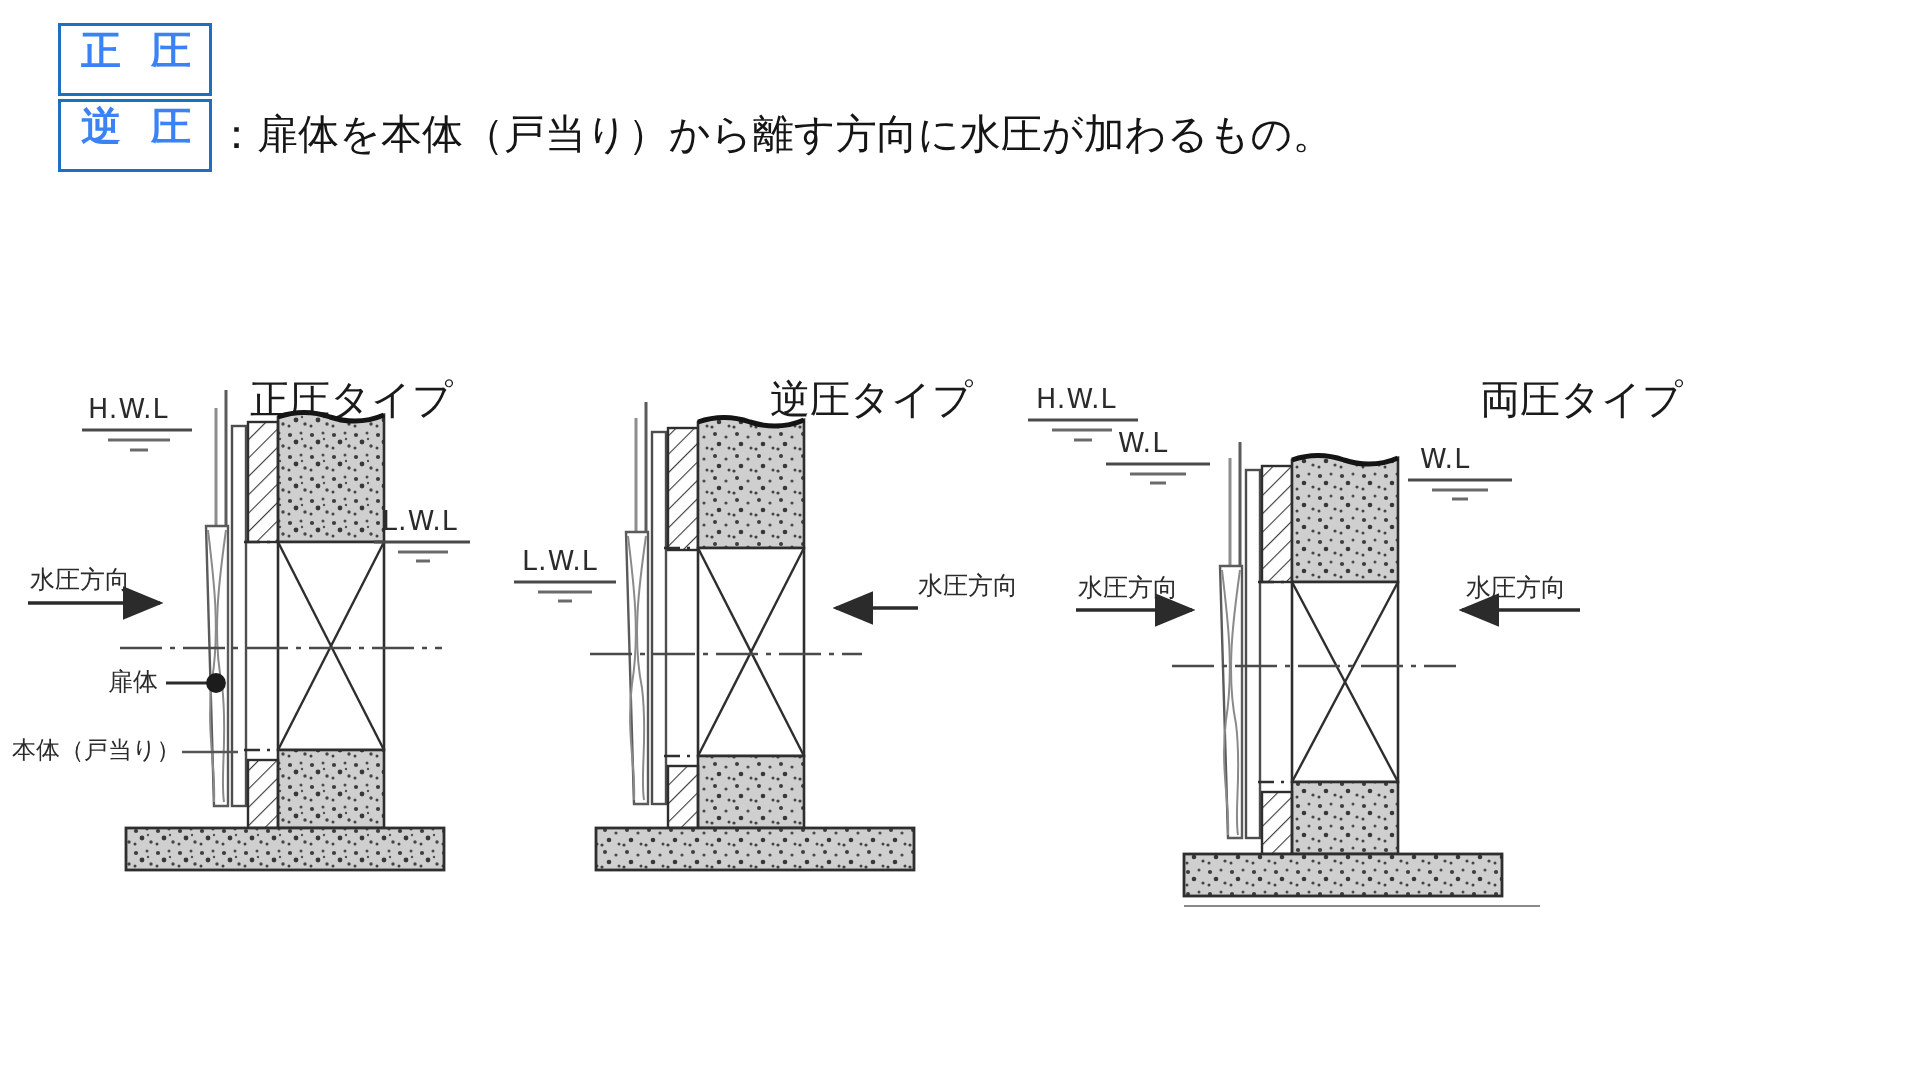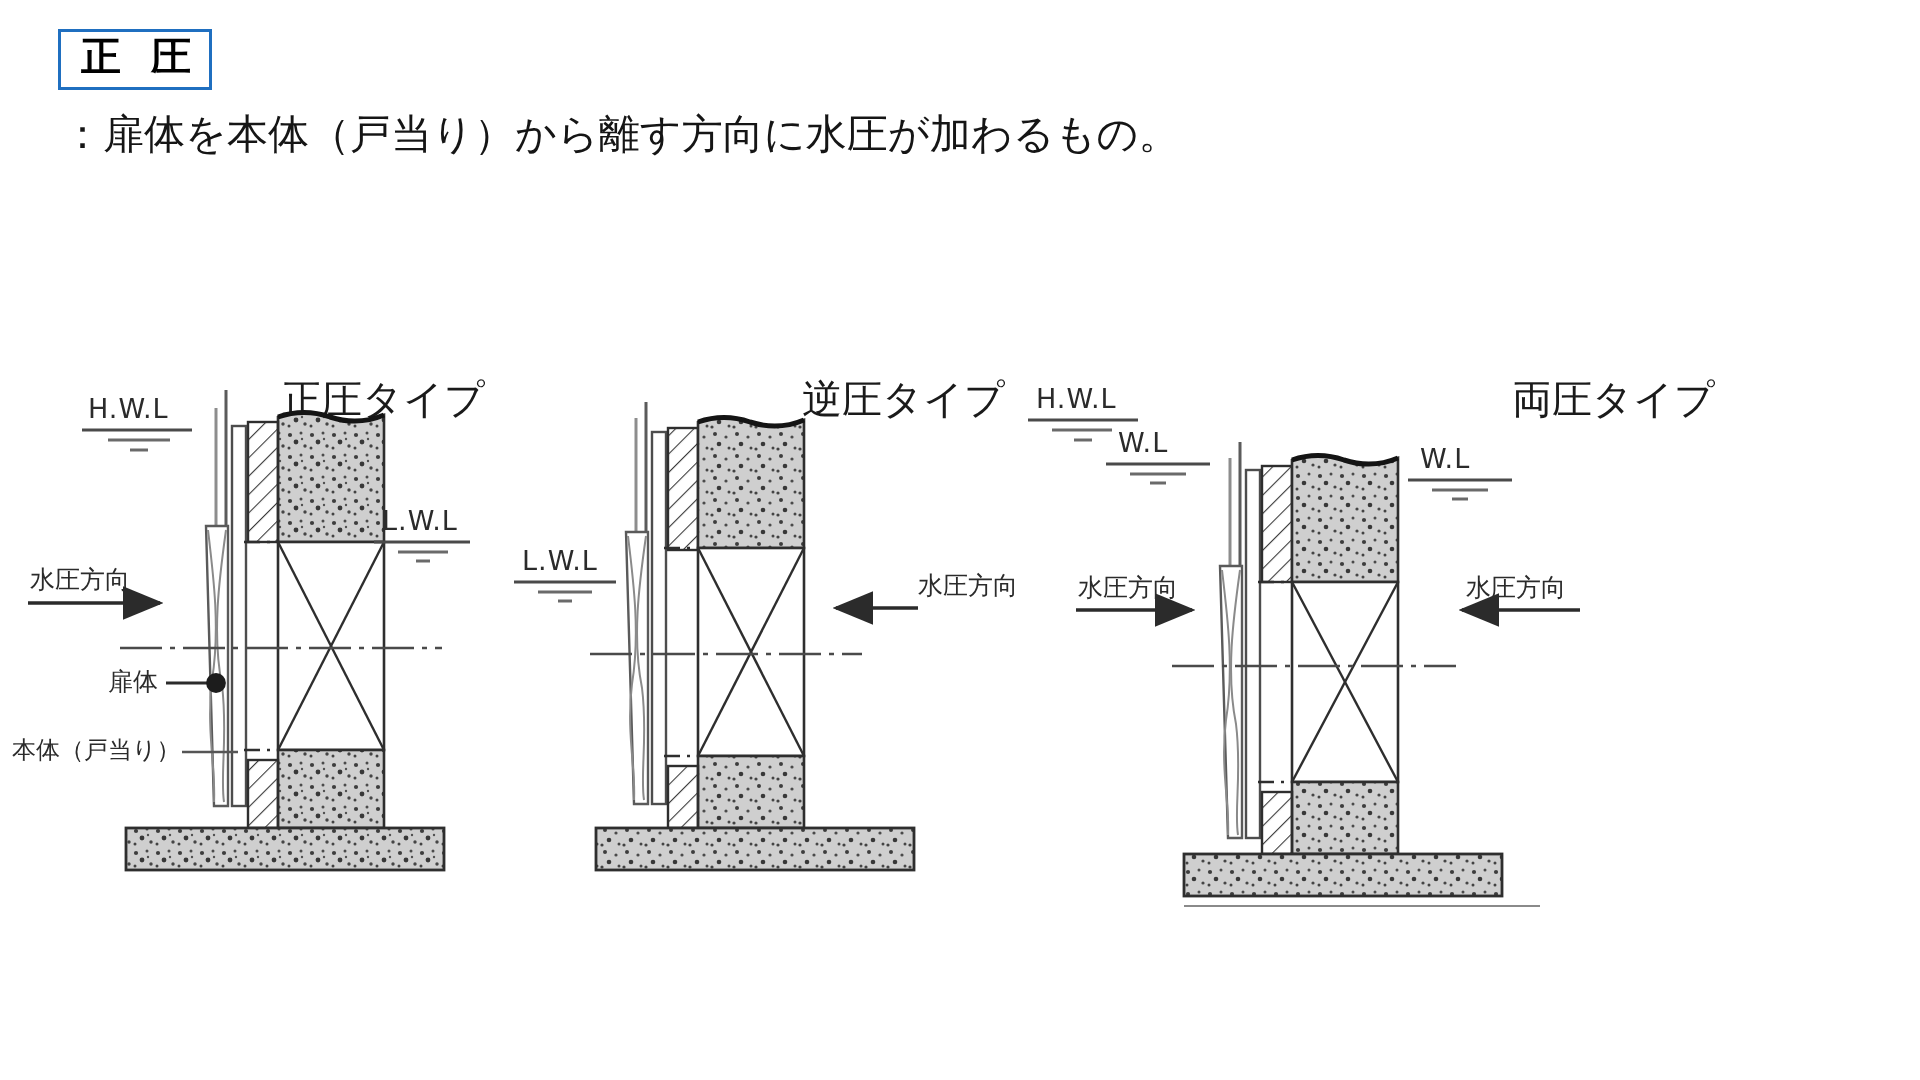--- a/index.html
+++ b/index.html
@@ -13,26 +13,26 @@
     position:relative;
   }
   #root{position:relative;width:1920px;height:1080px;}
 
   
   .legend{position:absolute;left:58px;top:30px;width:1820px;}
   .legend-row{display:flex;align-items:center;margin-bottom:18px;height:58px;}
   .tag{
     box-sizing:border-box;
     border:3px solid #1f6fc0;
-    color:#000000;
+    color:#3b82f6;
     font-size:40px;
     font-weight:700;
     letter-spacing:8px;
     text-indent:8px;
-    padding:3px 10px 10px 12px;
+    padding:3px 10px 22px 12px;
     line-height:1.05;
     min-width:125px;
     text-align:center;
     background:#fff;
     font-family:"DejaVu Sans","Liberation Sans",sans-serif;
     white-space:nowrap;
   }
   .legend-text{
     font-size:41px;
     line-height:1.1;
@@ -43,21 +43,20 @@
     font-family:"DejaVu Sans","Liberation Sans",sans-serif;
   }
 
   
   .diagram-title{
     position:absolute;
     font-size:40px;
     color:#1a1a1a;
     white-space:nowrap;
     font-family:"DejaVu Sans","Liberation Sans",sans-serif;
-    margin-left:32px;
   }
   #title-1{left:250px;top:372px;}
   #title-2{left:770px;top:372px;}
   #title-3{left:1480px;top:372px;}
 
   
   .figure{position:absolute;}
   #fig-1{left:0px;  top:430px;}
   #fig-2{left:600px;top:430px;}
   #fig-3{left:1140px;top:470px;}
@@ -76,20 +75,21 @@
 
 <div id="root">
 
   <div class="legend">
 
     <div class="legend-row">
       <div class="tag">正 圧</div>
     </div>
 
     <div class="legend-row">
+      <div class="tag">逆 圧</div>
       <div class="legend-text">：扉体を本体（戸当り）から離す方向に水圧が加わるもの。</div>
     </div>
 
 
   </div>
 
   <div class="diagram-title" id="title-1">正圧タイプ</div>
   <div class="diagram-title" id="title-3">両圧タイプ</div>
   <div class="diagram-title" id="title-2">逆圧タイプ</div>
 

